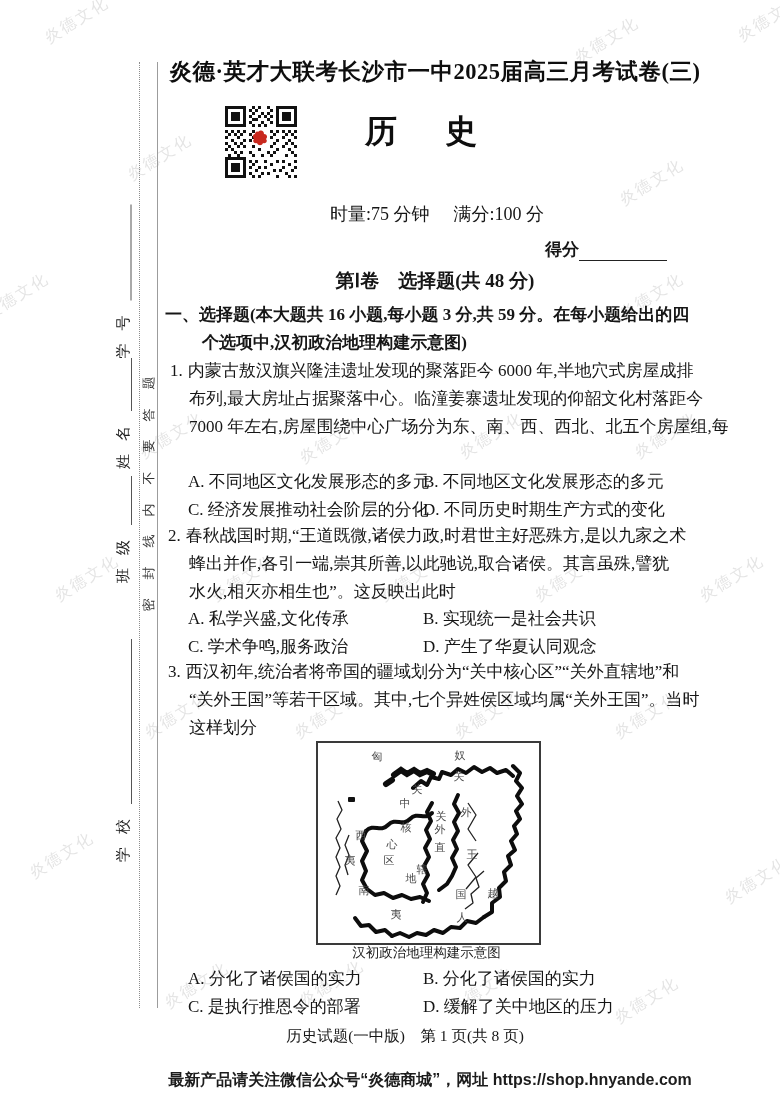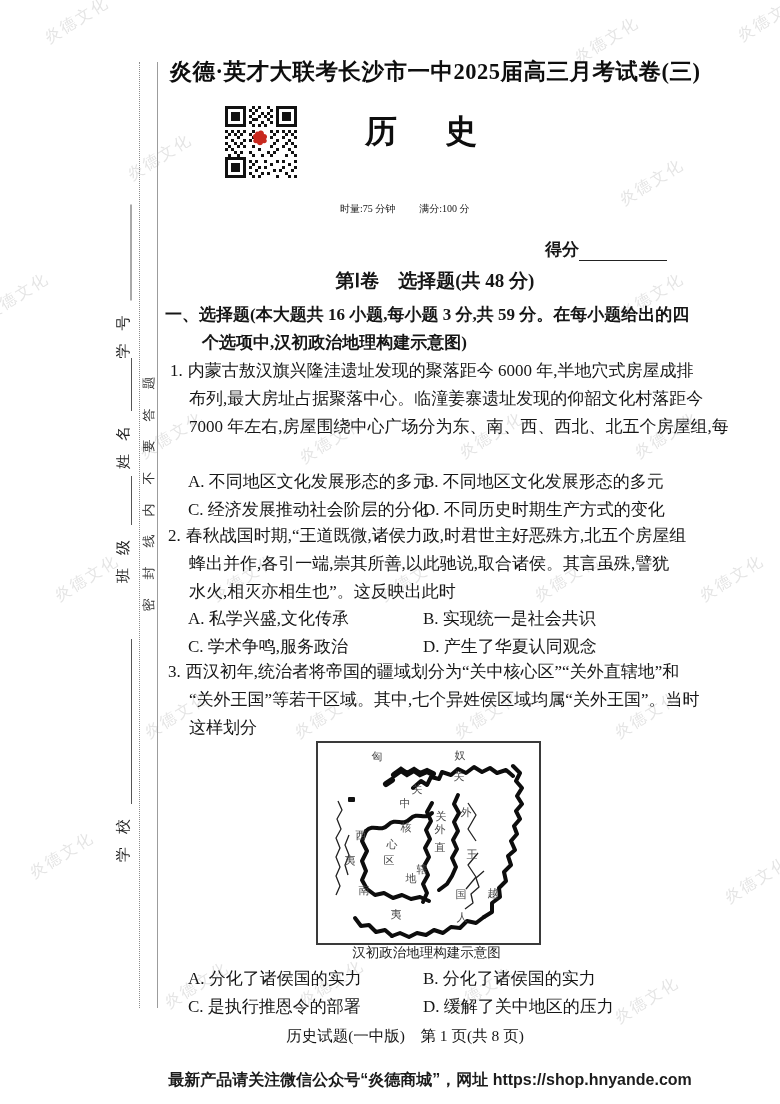--- a/index.html
+++ b/index.html
@@ -19,21 +19,21 @@
   .sf-blank{display:inline-block;border-bottom:1px solid #555;height:15px;margin-left:2px;}
   .seal-warn{position:absolute;width:16px;height:16px;font-size:13px;color:#333;
       transform:rotate(-90deg);z-index:1;text-align:center;line-height:16px;}
   
   .content{position:absolute;left:165px;top:0;width:545px;height:886px;z-index:2;}
   .abs{position:absolute;white-space:nowrap;}
   .paper-title{top:56px;left:0;width:540px;text-align:center;font-size:22.5px;
       font-weight:bold;letter-spacing:.5px;color:#0e0e0e;}
   .subject{top:110px;left:0;width:520px;text-align:center;font-size:32px;
       font-weight:bold;letter-spacing:8px;color:#0e0e0e;}
-  .meta-row{top:202px;left:175px;font-size:10px;}
+  .meta-row{top:202px;left:165px;font-size:18px;}
   .meta-row .gap{display:inline-block;width:24px;}
   .score-row{top:238px;left:380px;font-size:17px;font-weight:bold;}
   .score-blank{display:inline-block;width:88px;border-bottom:1.5px solid #222;height:18px;
       vertical-align:bottom;}
   .section-title{top:268px;left:0;width:540px;text-align:center;font-size:19px;font-weight:bold;}
   .line{position:absolute;white-space:nowrap;font-size:17px;line-height:24px;}
   .b{font-weight:bold;}
   .intro{font-weight:bold;}
   .qnum{margin-right:5px;}
   .opt{position:absolute;white-space:nowrap;font-size:17px;}
@@ -167,21 +167,21 @@
   <div>
     <span class="opt" style="left:23px;top:470px">A. 不同地区文化发展形态的多元</span>
     <span class="opt" style="left:258px;top:470px">B. 不同地区文化发展形态的多元</span>
   </div>
   <div>
     <span class="opt" style="left:23px;top:498px">C. 经济发展推动社会阶层的分化</span>
     <span class="opt" style="left:258px;top:498px">D. 不同历史时期生产方式的变化</span>
   </div>
 
   <div class="line" style="top:524px;left:3px">
-    <span class="qnum">2.</span><span>春秋战国时期,“王道既微,诸侯力政,时君世主好恶殊方,北五个房屋组</span>
+    <span class="qnum">2.</span><span>春秋战国时期,“王道既微,诸侯力政,时君世主好恶殊方,是以九家之术</span>
   </div>
   <div class="line" style="top:580px;left:24px">水火,相灭亦相生也”。这反映出此时</div>
   <div class="line" style="top:552px;left:24px">蜂出并作,各引一端,崇其所善,以此驰说,取合诸侯。其言虽殊,譬犹</div>
   <div>
     <span class="opt" style="left:23px;top:607px">A. 私学兴盛,文化传承</span>
     <span class="opt" style="left:258px;top:607px">B. 实现统一是社会共识</span>
   </div>
   <div>
     <span class="opt" style="left:23px;top:635px">C. 学术争鸣,服务政治</span>
     <span class="opt" style="left:258px;top:635px">D. 产生了华夏认同观念</span>

